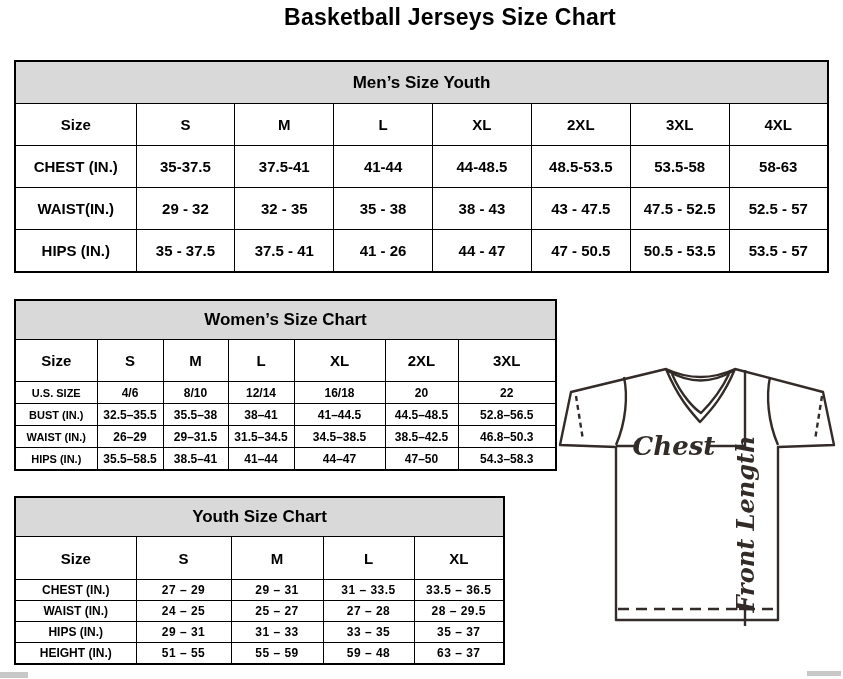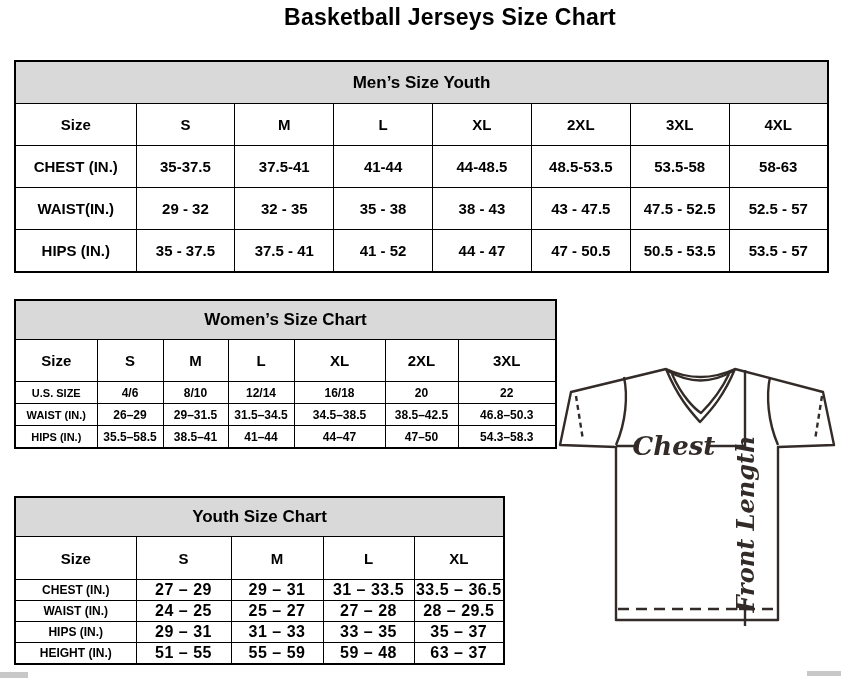--- a/index.html
+++ b/index.html
@@ -29,21 +29,21 @@
   
   .womens{left:14px;top:299px;width:543px;}
   .womens .chart-banner th{height:38px;}
   .womens .head-row th{height:41px;font-size:15px;}
   .womens .data-row td{height:21px;font-size:12px;}
   .womens .data-row .row-label{font-size:11px;}
   
   .youth{left:14px;top:496px;width:491px;}
   .youth .chart-banner th{height:38px;}
   .youth .head-row th{height:42px;font-size:15px;}
-  .youth .data-row td{height:20px;font-size:16px;letter-spacing:0.5px;}
+  .youth .data-row td{height:20px;font-size:12px;letter-spacing:0.5px;}
   .youth .data-row .row-label{font-size:12px;letter-spacing:0;}
   
   .diagram{left:555px;top:348px;width:288px;height:300px;}
   .diagram svg{display:block;width:288px;height:300px;}
   .diagram text{
     font-family:"DejaVu Serif","Liberation Serif",serif;
     font-style:italic;font-weight:bold;fill:#332b28;
   }
   
   .sb-left{left:0;top:672px;width:28px;height:6px;background:#c8c8c8;}
@@ -96,21 +96,21 @@
     <td>35 - 38</td>
     <td>38 - 43</td>
     <td>43 - 47.5</td>
     <td>47.5 - 52.5</td>
     <td>52.5 - 57</td>
   </tr>
   <tr class="data-row">
     <td class="row-label">HIPS (IN.)</td>
     <td>35 - 37.5</td>
     <td>37.5 - 41</td>
-    <td>41 - 52</td>
+    <td>41 - 26</td>
     <td>44 - 47</td>
     <td>47 - 50.5</td>
     <td>50.5 - 53.5</td>
     <td>53.5 - 57</td>
   </tr>
 </tbody>
   </table>
 
 <table class="abs size-table womens">
   <colgroup>
@@ -138,20 +138,29 @@
   <tr class="data-row">
     <td class="row-label">U.S. SIZE</td>
     <td>4/6</td>
     <td>8/10</td>
     <td>12/14</td>
     <td>16/18</td>
     <td>20</td>
     <td>22</td>
   </tr>
   <tr class="data-row">
+    <td class="row-label">BUST (IN.)</td>
+    <td>32.5–35.5</td>
+    <td>35.5–38</td>
+    <td>38–41</td>
+    <td>41–44.5</td>
+    <td>44.5–48.5</td>
+    <td>52.8–56.5</td>
+  </tr>
+  <tr class="data-row">
     <td class="row-label">WAIST (IN.)</td>
     <td>26–29</td>
     <td>29–31.5</td>
     <td>31.5–34.5</td>
     <td>34.5–38.5</td>
     <td>38.5–42.5</td>
     <td>46.8–50.3</td>
   </tr>
   <tr class="data-row">
     <td class="row-label">HIPS (IN.)</td>

